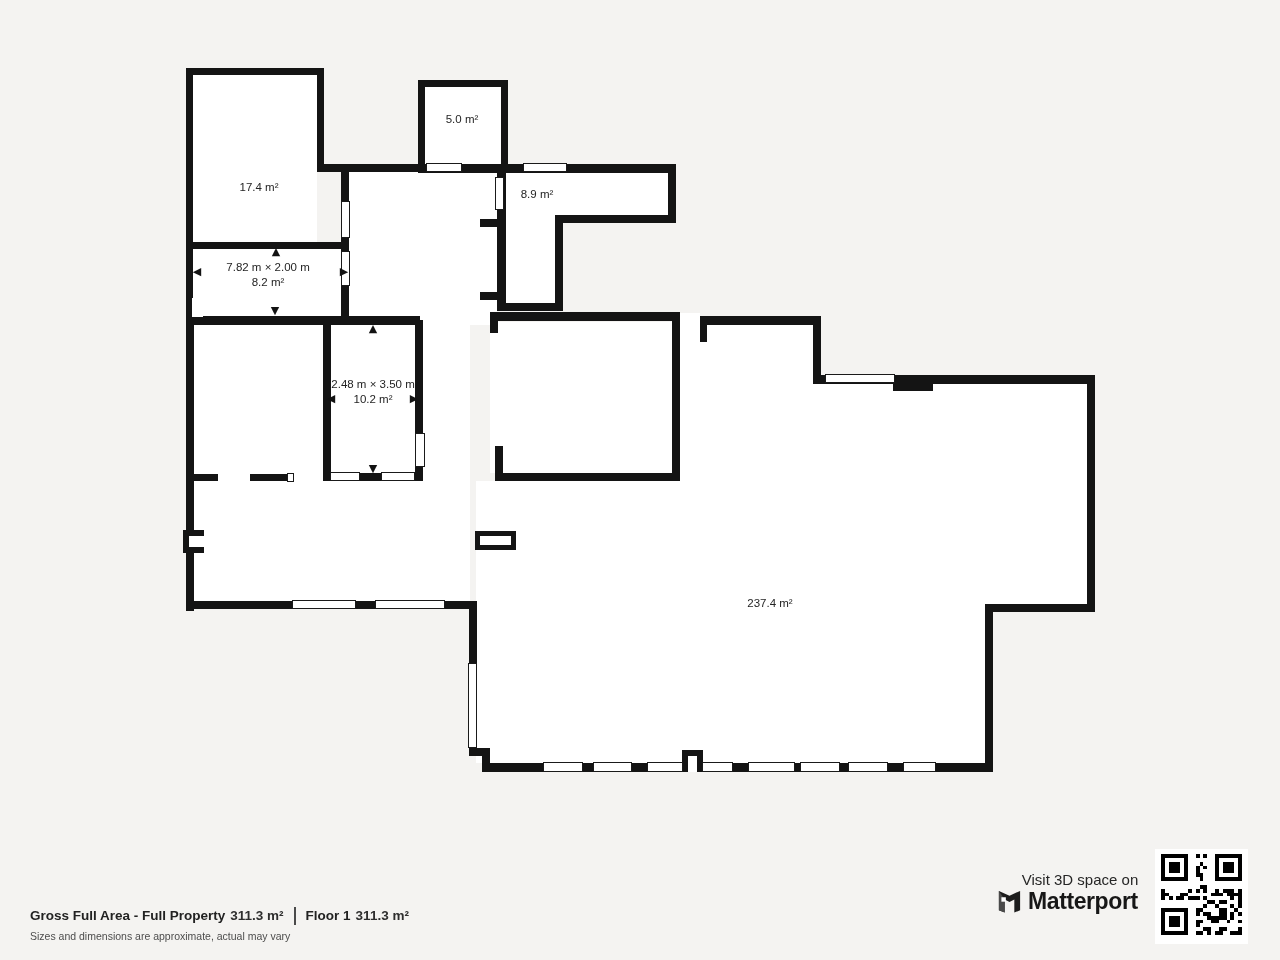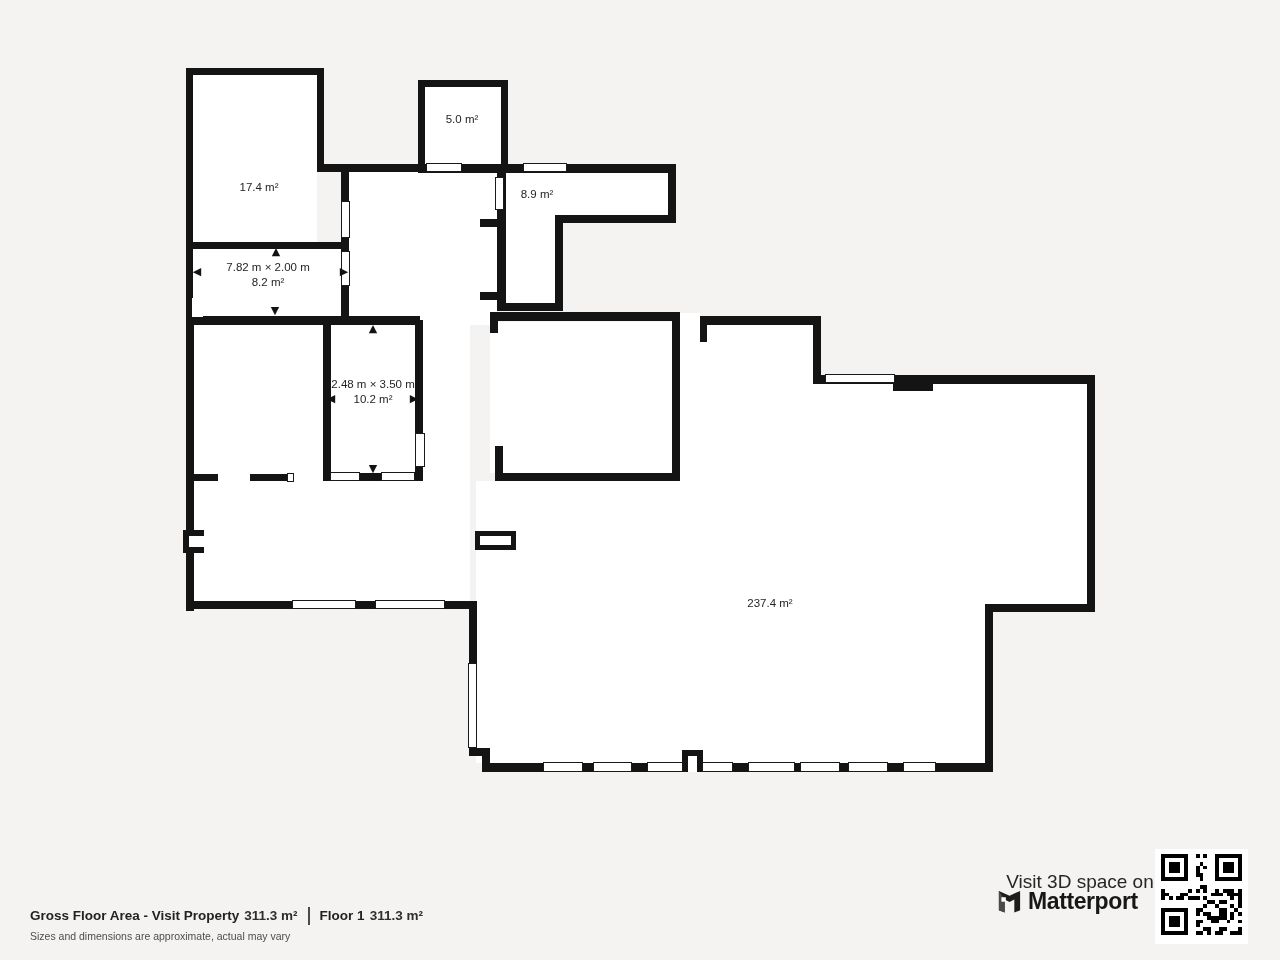--- a/index.html
+++ b/index.html
@@ -28,21 +28,21 @@
          margin-left:8px;flex:none;display:flex;align-items:center;justify-content:center;}
   .report-bar-label{margin-left:9px;font-size:13.5px;font-weight:bold;color:#ffffff;letter-spacing:.1px;}
   .property-title{position:absolute;left:30px;top:880px;font-size:16px;font-weight:bold;color:#101010;}
   .area-line{position:absolute;left:30px;top:906px;display:flex;align-items:center;height:19px;
          font-size:13.5px;color:#222222;}
   .area-line .bold{font-weight:bold;}
   .area-line .val{margin-left:5px;font-weight:bold;color:#2e2e2e;}
   .area-sep{border-left:2px solid #4a4a4a;height:18px;margin:0 10px;}
   .disclaimer{position:absolute;left:30px;top:930px;font-size:10.5px;color:#4d4d4d;}
   .visit-text{position:absolute;left:1005px;top:871px;width:150px;text-align:center;
-         font-size:19px;color:#262626;}
+         font-size:15px;color:#262626;}
   .logo-row{position:absolute;left:996px;top:888px;display:flex;align-items:center;}
   .logo-row svg{flex:none;}
   .wordmark{margin-left:5px;font-size:23px;font-weight:bold;color:#171717;letter-spacing:-.4px;}
   .qr-tile{position:absolute;left:1155px;top:849px;width:93px;height:95px;background:#ffffff;
          display:flex;align-items:center;justify-content:center;}
 </style>
 </head>
 <body>
 
 <div id="canvas">
@@ -158,21 +158,21 @@
         <div>10.2 m²</div>
       </div>
       <div class="room-label" style="left: 770px; top: 603px;">
         <div>237.4 m²</div>
       </div>
     </div>
 
 
 
   <div class="area-line">
-    <span class="bold">Gross Floor Area - Visit Property</span>
+    <span class="bold">Gross Full Area - Full Property</span>
     <span class="val">311.3 m²</span>
     <span class="area-sep"></span>
     <span class="bold">Floor 1</span>
     <span class="val">311.3 m²</span>
   </div>
 
   <div class="disclaimer">Sizes and dimensions are approximate, actual may vary</div>
 
   <div class="visit-text">Visit 3D space on</div>
   <div class="logo-row">

